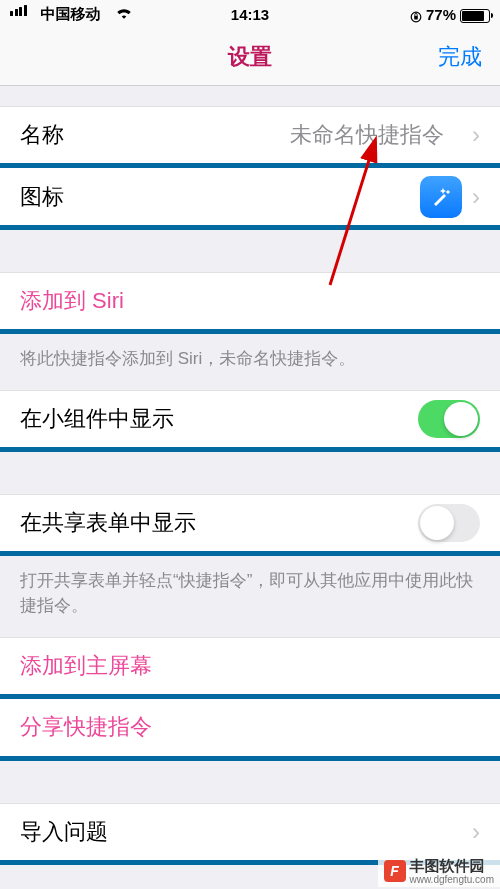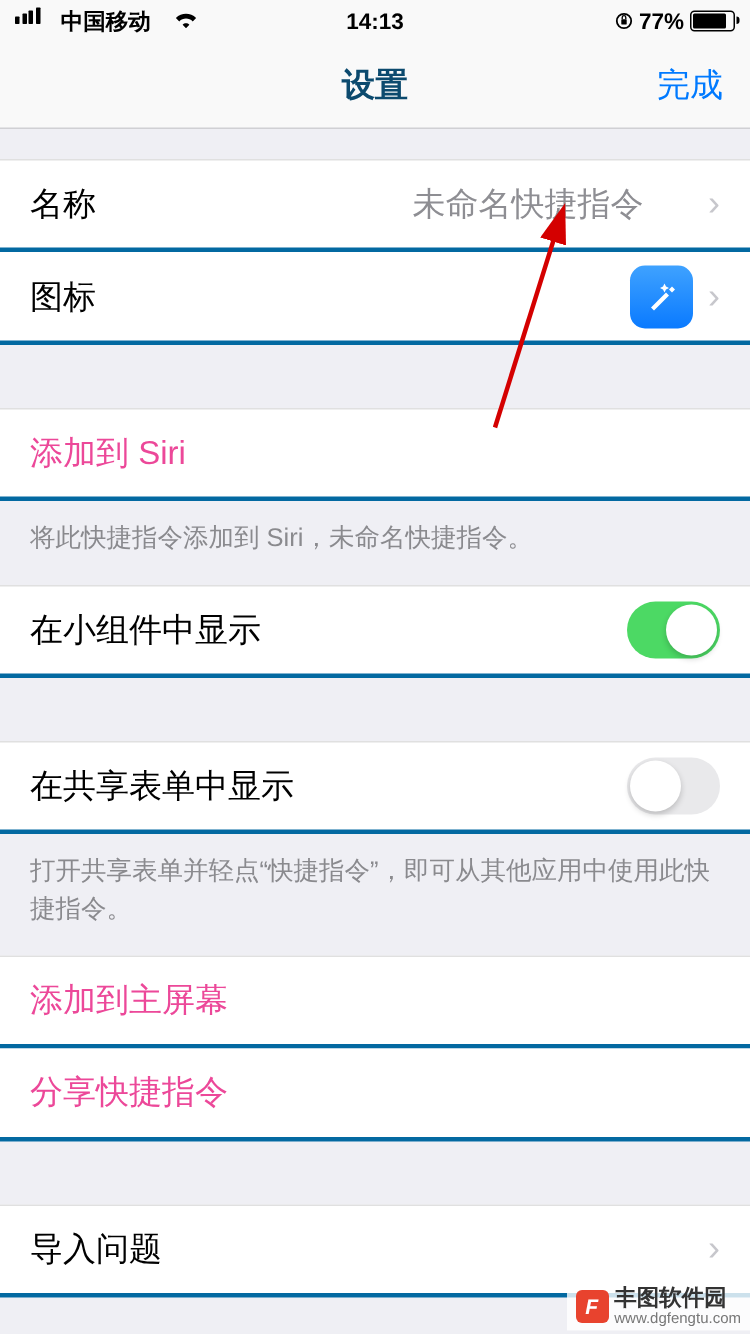--- a/index.html
+++ b/index.html
@@ -33,21 +33,21 @@
       gap: 14px;
     }
     .status-center {
       position: absolute;
       left: 50%;
       transform: translateX(-50%);
       font-weight: 600;
     }
     .status-right {
       display: flex;
-      align-items: center;
+      align-items: flex-end;
       gap: 4px;
     }
     .signal-bars {
       display: flex;
       align-items: flex-end;
       gap: 1.5px;
     }
     .signal-bars span {
       width: 3px;
       background: #000;
@@ -96,41 +96,40 @@
       background: #f9f9f9;
       border-bottom: 1px solid #d0d0d4;
       display: flex;
       align-items: center;
       justify-content: center;
       position: relative;
     }
     .nav-title {
       font-size: 22px;
       font-weight: 600;
-      color: #0c4a6e;
+      color: #be185d;
     }
     .nav-done {
       position: absolute;
       right: 18px;
       font-size: 22px;
       color: #007aff;
       font-weight: 400;
     }
     .spacer-sm { height: 20px; }
     .cell {
       background: #fff;
       min-height: 62px;
       display: flex;
       align-items: center;
       padding: 0 20px;
       border-top: 1px solid #e0e0e0;
-      border-bottom: 3px solid #0369a1;
+      border-bottom: 5px solid #0369a1;
       font-size: 22px;
       position: relative;
-      gap: 15px;
     }
     .cell + .cell {
       border-top: none;
     }
     .cell-label {
       color: #000;
       flex: 0 0 auto;
     }
     .cell-value {
       flex: 1;

